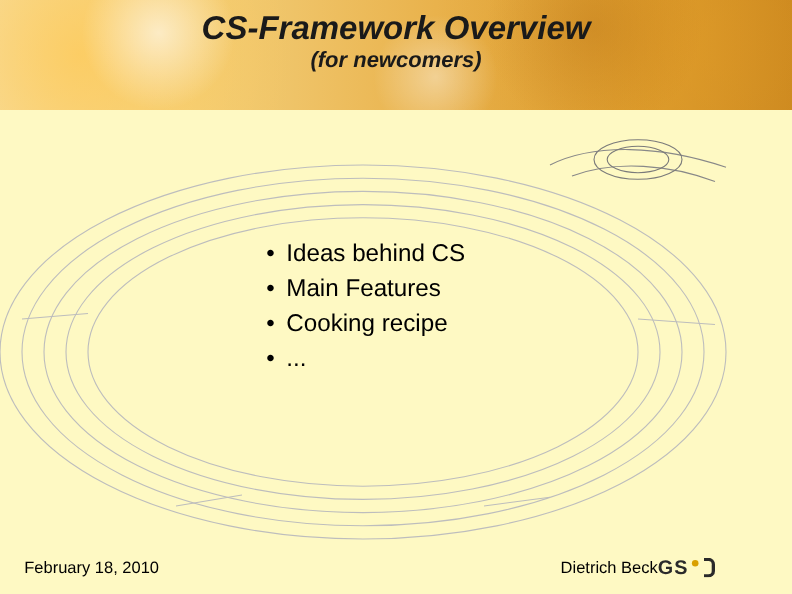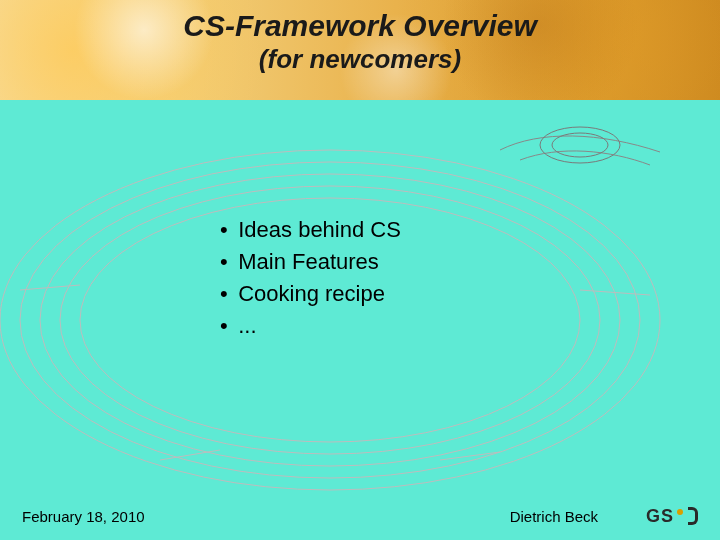--- a/index.html
+++ b/index.html
@@ -1,21 +1,21 @@
 <!DOCTYPE html>
 <html><head>
 <meta charset="utf-8">
 <style>
   * { margin: 0; padding: 0; box-sizing: border-box; }
   html, body { width: 720px; height: 540px; overflow: hidden; font-family: Arial, Helvetica, sans-serif; background: #ffffff; }
   .slide {
     position: relative;
     width: 720px;
     height: 540px;
-    background: #5eead4;
+    background: #fef9c3;
   }
   .header-band {
     position: absolute;
     top: 0;
     left: 0;
     width: 720px;
     height: 100px;
     background:
       radial-gradient(circle at 10% 50%, rgba(255,200,80,0.7) 0%, rgba(255,200,80,0) 30%),
       radial-gradient(circle at 85% 40%, rgba(230,160,40,0.5) 0%, rgba(230,160,40,0) 35%),
@@ -44,21 +44,21 @@
     z-index: 5;
   }
   .subtitle {
     position: absolute;
     top: 44px;
     left: 0;
     width: 720px;
     text-align: center;
     font-style: italic;
     font-weight: 700;
-    font-size: 26px;
+    font-size: 20px;
     color: #1a1a1a;
     z-index: 5;
   }
   .ring-bg {
     position: absolute;
     top: 90px;
     left: -40px;
     width: 780px;
     height: 420px;
     pointer-events: none;
@@ -67,21 +67,21 @@
   .ring-bg svg { width: 100%; height: 100%; }
   .bullets {
     position: absolute;
     top: 214px;
     left: 220px;
     font-size: 22px;
     line-height: 1.45;
     color: #000;
     z-index: 6;
   }
-  .bullets .row { white-space: nowrap; }
+  .bullets .row { white-space: nowrap; margin-left: 22px; }
   .bullets .dot {
     display: inline-block;
     width: 0.55em;
     text-align: left;
   }
   .footer {
     position: absolute;
     bottom: 10px;
     left: 0;
     width: 720px;
@@ -89,21 +89,21 @@
     display: flex;
     align-items: center;
     justify-content: space-between;
     padding: 0 22px;
     font-size: 15px;
     color: #000;
     z-index: 6;
   }
   .footer-left { min-width: 160px; text-align: left; }
   .footer-center { flex: 1; text-align: right; }
-  .footer-right { min-width: 100px; text-align: right; }
+  .footer-right { min-width: 100px; }
   .logo {
     display: inline-flex;
     align-items: center;
     gap: 2px;
     font-family: "Arial Black", Arial, sans-serif;
     font-weight: 900;
     font-size: 18px;
     letter-spacing: 1px;
     color: #2a2a2a;
   }

